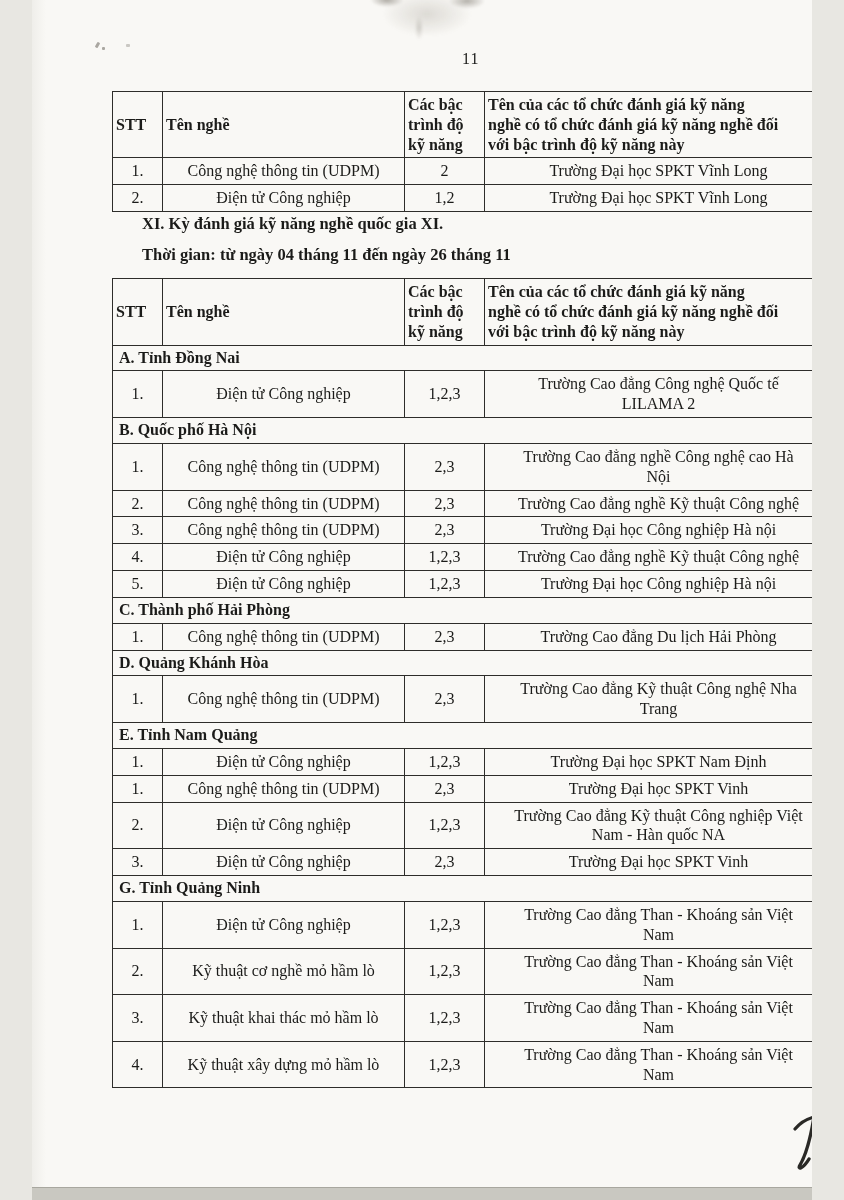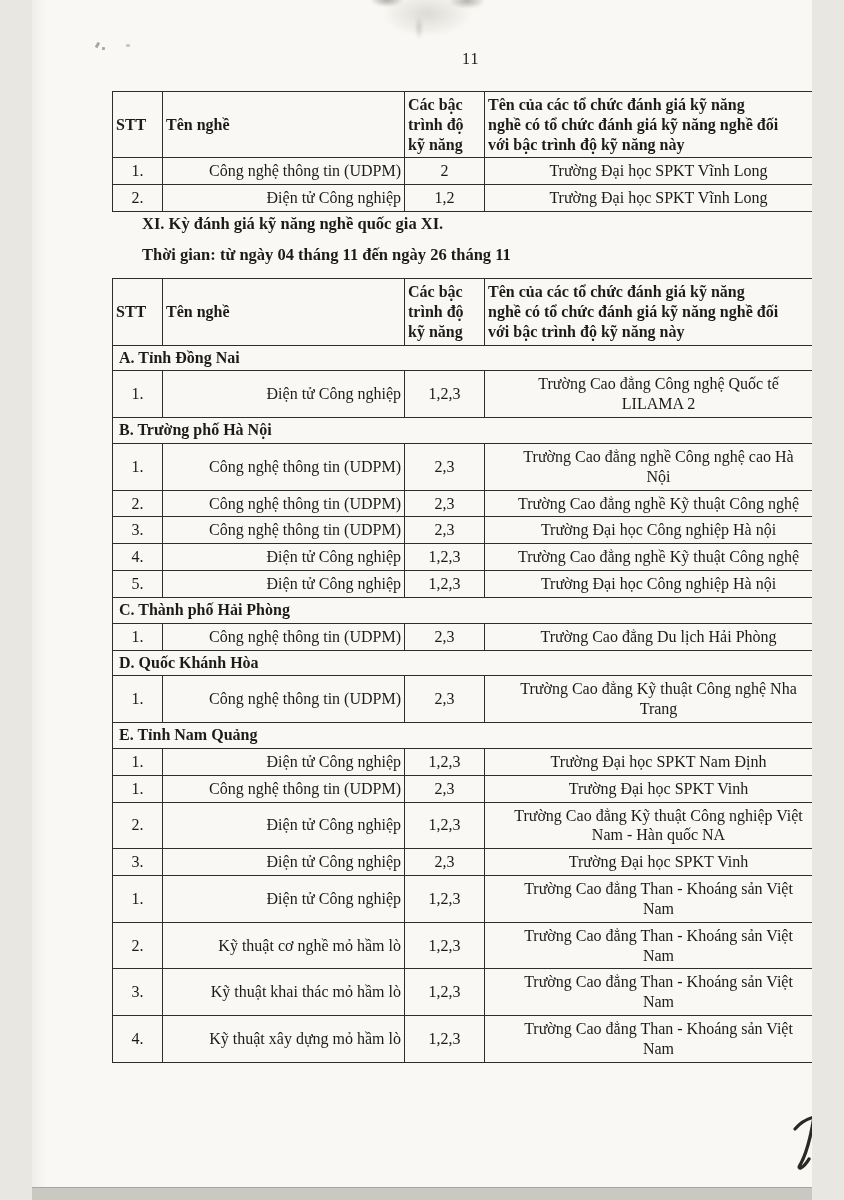--- a/index.html
+++ b/index.html
@@ -27,21 +27,21 @@
     overflow:hidden;
   }
   table.doc-table th {
     font-size:16px; font-weight:bold; text-align:left;
     line-height:1.24; padding:3px 3px; white-space:pre-line;
   }
   table.doc-table td {
     font-size:16px; line-height:1.24; padding:3px 3px;
   }
   td.c-stt { text-align:center; }
-  td.c-nghe { text-align:right; padding-left:12px; }
+  td.c-nghe { text-align:center; padding-left:12px; }
   td.c-bac { text-align:center; }
   td.c-org { text-align:center; padding-left:10px; white-space:pre-line; }
   tr.section-row td {
     font-weight:bold; text-align:left; padding:2px 6px 3px 6px;margin-left:44px;
   }
 
   .heading-xi   { font-size:16.5px; font-weight:bold; margin:2px 0 0 30px; }
   .heading-time { font-size:16.5px; font-weight:bold; margin:11px 0 13px 30px; }
 
   
@@ -147,21 +147,21 @@
               <td colspan="4">A. Tỉnh Đồng Nai</td>
             </tr>
             <tr>
               <td class="c-stt">1.</td>
               <td class="c-nghe">Điện tử Công nghiệp</td>
               <td class="c-bac">1,2,3</td>
               <td class="c-org">Trường Cao đẳng Công nghệ Quốc tế
 LILAMA 2</td>
             </tr>
             <tr class="section-row">
-              <td colspan="4">B. Trường phố Hà Nội</td>
+              <td colspan="4">B. Quốc phố Hà Nội</td>
             </tr>
             <tr>
               <td class="c-stt">1.</td>
               <td class="c-nghe">Công nghệ thông tin (UDPM)</td>
               <td class="c-bac">2,3</td>
               <td class="c-org">Trường Cao đẳng nghề Công nghệ cao Hà
 Nội</td>
             </tr>
             <tr>
               <td class="c-stt">2.</td>
@@ -190,21 +190,21 @@
             <tr class="section-row">
               <td colspan="4">C. Thành phố Hải Phòng</td>
             </tr>
             <tr>
               <td class="c-stt">1.</td>
               <td class="c-nghe">Công nghệ thông tin (UDPM)</td>
               <td class="c-bac">2,3</td>
               <td class="c-org">Trường Cao đẳng Du lịch Hải Phòng</td>
             </tr>
             <tr class="section-row">
-              <td colspan="4">D. Quốc Khánh Hòa</td>
+              <td colspan="4">D. Quảng Khánh Hòa</td>
             </tr>
             <tr>
               <td class="c-stt">1.</td>
               <td class="c-nghe">Công nghệ thông tin (UDPM)</td>
               <td class="c-bac">2,3</td>
               <td class="c-org">Trường Cao đẳng Kỹ thuật Công nghệ Nha
 Trang</td>
             </tr>
             <tr class="section-row">
               <td colspan="4">E. Tỉnh Nam Quảng</td>
@@ -226,20 +226,23 @@
               <td class="c-nghe">Điện tử Công nghiệp</td>
               <td class="c-bac">1,2,3</td>
               <td class="c-org">Trường Cao đẳng Kỹ thuật Công nghiệp Việt
 Nam - Hàn quốc NA</td>
             </tr>
             <tr>
               <td class="c-stt">3.</td>
               <td class="c-nghe">Điện tử Công nghiệp</td>
               <td class="c-bac">2,3</td>
               <td class="c-org">Trường Đại học SPKT Vinh</td>
+            </tr>
+            <tr class="section-row">
+              <td colspan="4">G. Tỉnh Quảng Ninh</td>
             </tr>
             <tr>
               <td class="c-stt">1.</td>
               <td class="c-nghe">Điện tử Công nghiệp</td>
               <td class="c-bac">1,2,3</td>
               <td class="c-org">Trường Cao đẳng Than - Khoáng sản Việt
 Nam</td>
             </tr>
             <tr>
               <td class="c-stt">2.</td>

